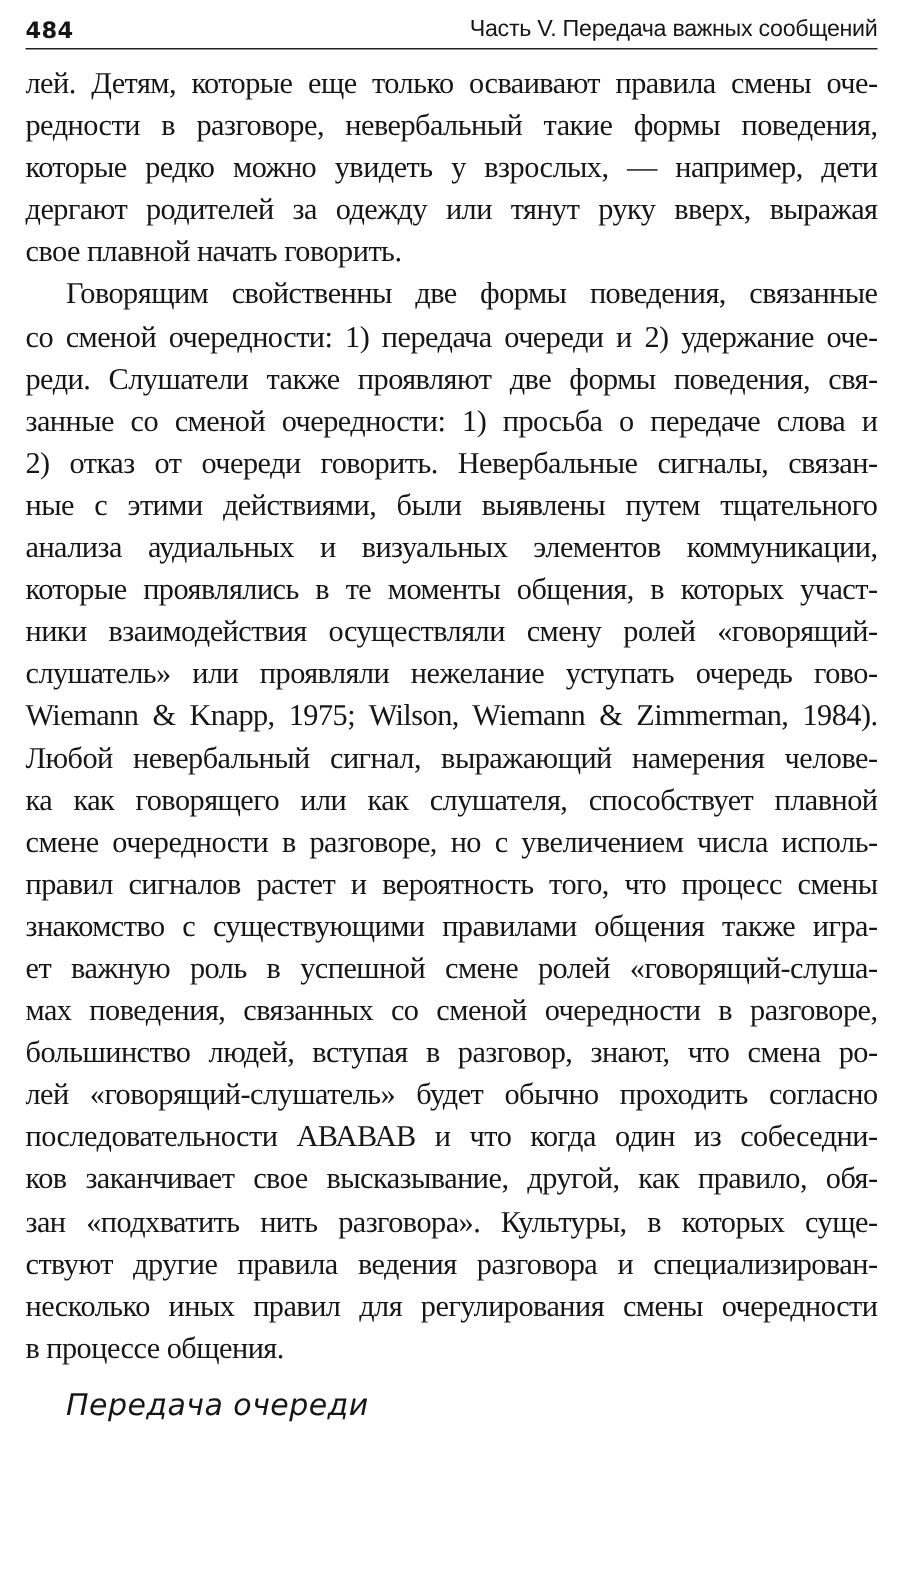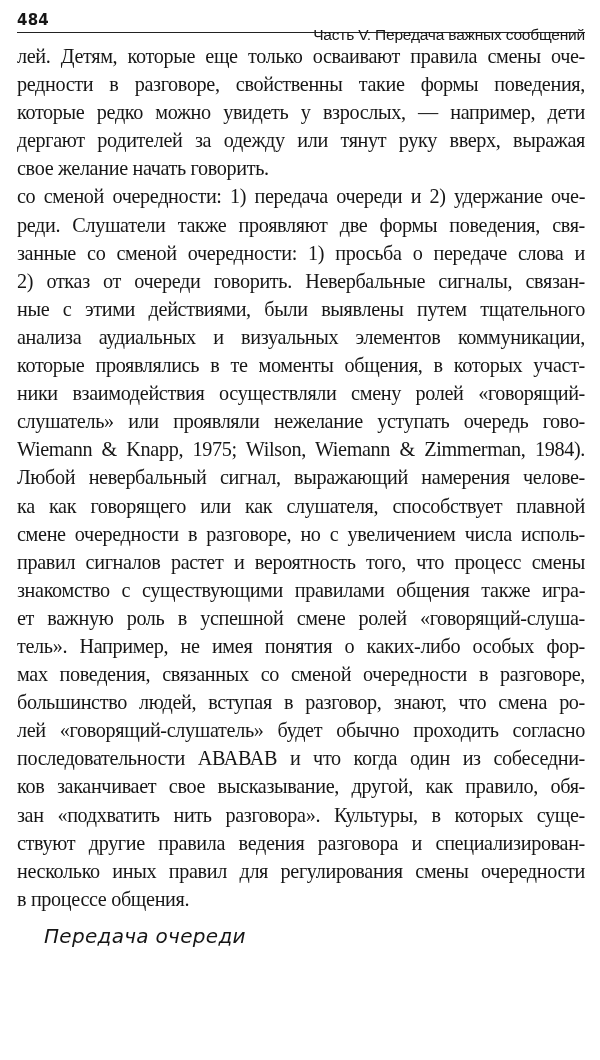--- a/index.html
+++ b/index.html
@@ -1,62 +1,62 @@
 <!DOCTYPE html>
 <html><head>
 <meta charset="utf-8">
 <style>
   html, body { margin: 0; padding: 0; background: #ffffff; }
   body { width: 600px; height: 1060px; overflow: hidden; position: relative; color: #161616; }
   .page { position: absolute; left: 0; top: 0; width: 600px; height: 1060px; }
   .header { position: absolute; left: 17px; top: 8px; width: 568px; height: 24px; }
   .page-num { position: absolute; left: 0; top: 3px; font-family: "DejaVu Sans", sans-serif; font-weight: bold; font-size: 15px; letter-spacing: 0.2px; }
-  .running-title { position: absolute; right: 0; top: 3px; font-family: "Liberation Sans", sans-serif; font-size: 15.5px; letter-spacing: -0.2px; margin-top: 15px; }
+  .running-title { position: absolute; right: 0; top: 3px; font-family: "Liberation Sans", sans-serif; font-size: 15.5px; letter-spacing: -0.2px; }
   .rule { position: absolute; left: 17px; top: 32px; width: 568px; height: 0; border-top: 1.5px solid #222; }
   .body { position: absolute; left: 17px; top: 42px; width: 568px; font-family: "Liberation Serif", serif; font-size: 20.2px; line-height: 28.1px; letter-spacing: -0.35px; }
   .line { display: block; white-space: nowrap; height: 28.1px; text-align: justify; text-align-last: justify; }
   .line.last { text-align-last: left; }
   .indent { padding-left: 27px; }
   .subhead { display: block; height: 44px; padding-left: 27px; font-family: "DejaVu Sans", sans-serif; font-style: italic; font-size: 20px; line-height: 46px; letter-spacing: 0.3px; }
 </style>
 </head>
 <body>
 
 <div class="page">
   <div class="header">
     <span class="page-num">484</span>
     <span class="running-title">Часть V. Передача важных сообщений</span>
   </div>
   <div class="rule"></div>
 
   <div class="body">
 
     <span class="line">лей. Детям, которые еще только осваивают правила смены оче-</span>
-    <span class="line">редности в разговоре, свойственны такие формы поведения,</span>
+    <span class="line">редности в разговоре, невербальный такие формы поведения,</span>
     <span class="line">которые редко можно увидеть у взрослых, — например, дети</span>
     <span class="line">дергают родителей за одежду или тянут руку вверх, выражая</span>
-    <span class="line last">свое желание начать говорить.</span>
+    <span class="line last">свое плавной начать говорить.</span>
 
+    <span class="line indent">Говорящим свойственны две формы поведения, связанные</span>
     <span class="line">со сменой очередности: 1) передача очереди и 2) удержание оче-</span>
     <span class="line">реди. Слушатели также проявляют две формы поведения, свя-</span>
     <span class="line">занные со сменой очередности: 1) просьба о передаче слова и</span>
     <span class="line">2) отказ от очереди говорить. Невербальные сигналы, связан-</span>
     <span class="line">ные с этими действиями, были выявлены путем тщательного</span>
     <span class="line">анализа аудиальных и визуальных элементов коммуникации,</span>
     <span class="line">которые проявлялись в те моменты общения, в которых участ-</span>
     <span class="line">ники взаимодействия осуществляли смену ролей «говорящий-</span>
     <span class="line">слушатель» или проявляли нежелание уступать очередь гово-</span>
     <span class="line">Wiemann &amp; Knapp, 1975; Wilson, Wiemann &amp; Zimmerman, 1984).</span>
     <span class="line">Любой невербальный сигнал, выражающий намерения челове-</span>
     <span class="line">ка как говорящего или как слушателя, способствует плавной</span>
     <span class="line">смене очередности в разговоре, но с увеличением числа исполь-</span>
     <span class="line">правил сигналов растет и вероятность того, что процесс смены</span>
     <span class="line">знакомство с существующими правилами общения также игра-</span>
     <span class="line">ет важную роль в успешной смене ролей «говорящий-слуша-</span>
-    <span class="line">тель». Например, не имея понятия о каких-либо особых фор-</span>
     <span class="line">мах поведения, связанных со сменой очередности в разговоре,</span>
     <span class="line">большинство людей, вступая в разговор, знают, что смена ро-</span>
     <span class="line">лей «говорящий-слушатель» будет обычно проходить согласно</span>
     <span class="line">последовательности АВАВАВ и что когда один из собеседни-</span>
     <span class="line">ков заканчивает свое высказывание, другой, как правило, обя-</span>
     <span class="line">зан «подхватить нить разговора». Культуры, в которых суще-</span>
     <span class="line">ствуют другие правила ведения разговора и специализирован-</span>
     <span class="line">несколько иных правил для регулирования смены очередности</span>
     <span class="line last">в процессе общения.</span>
 

